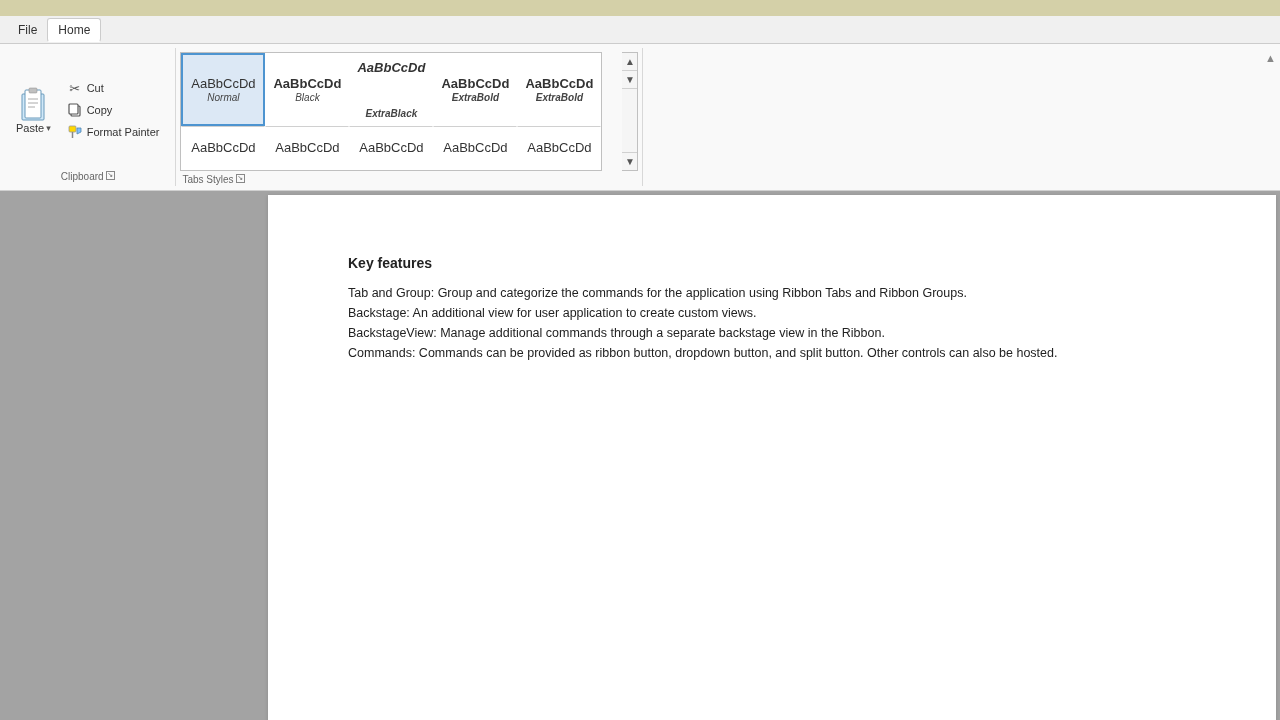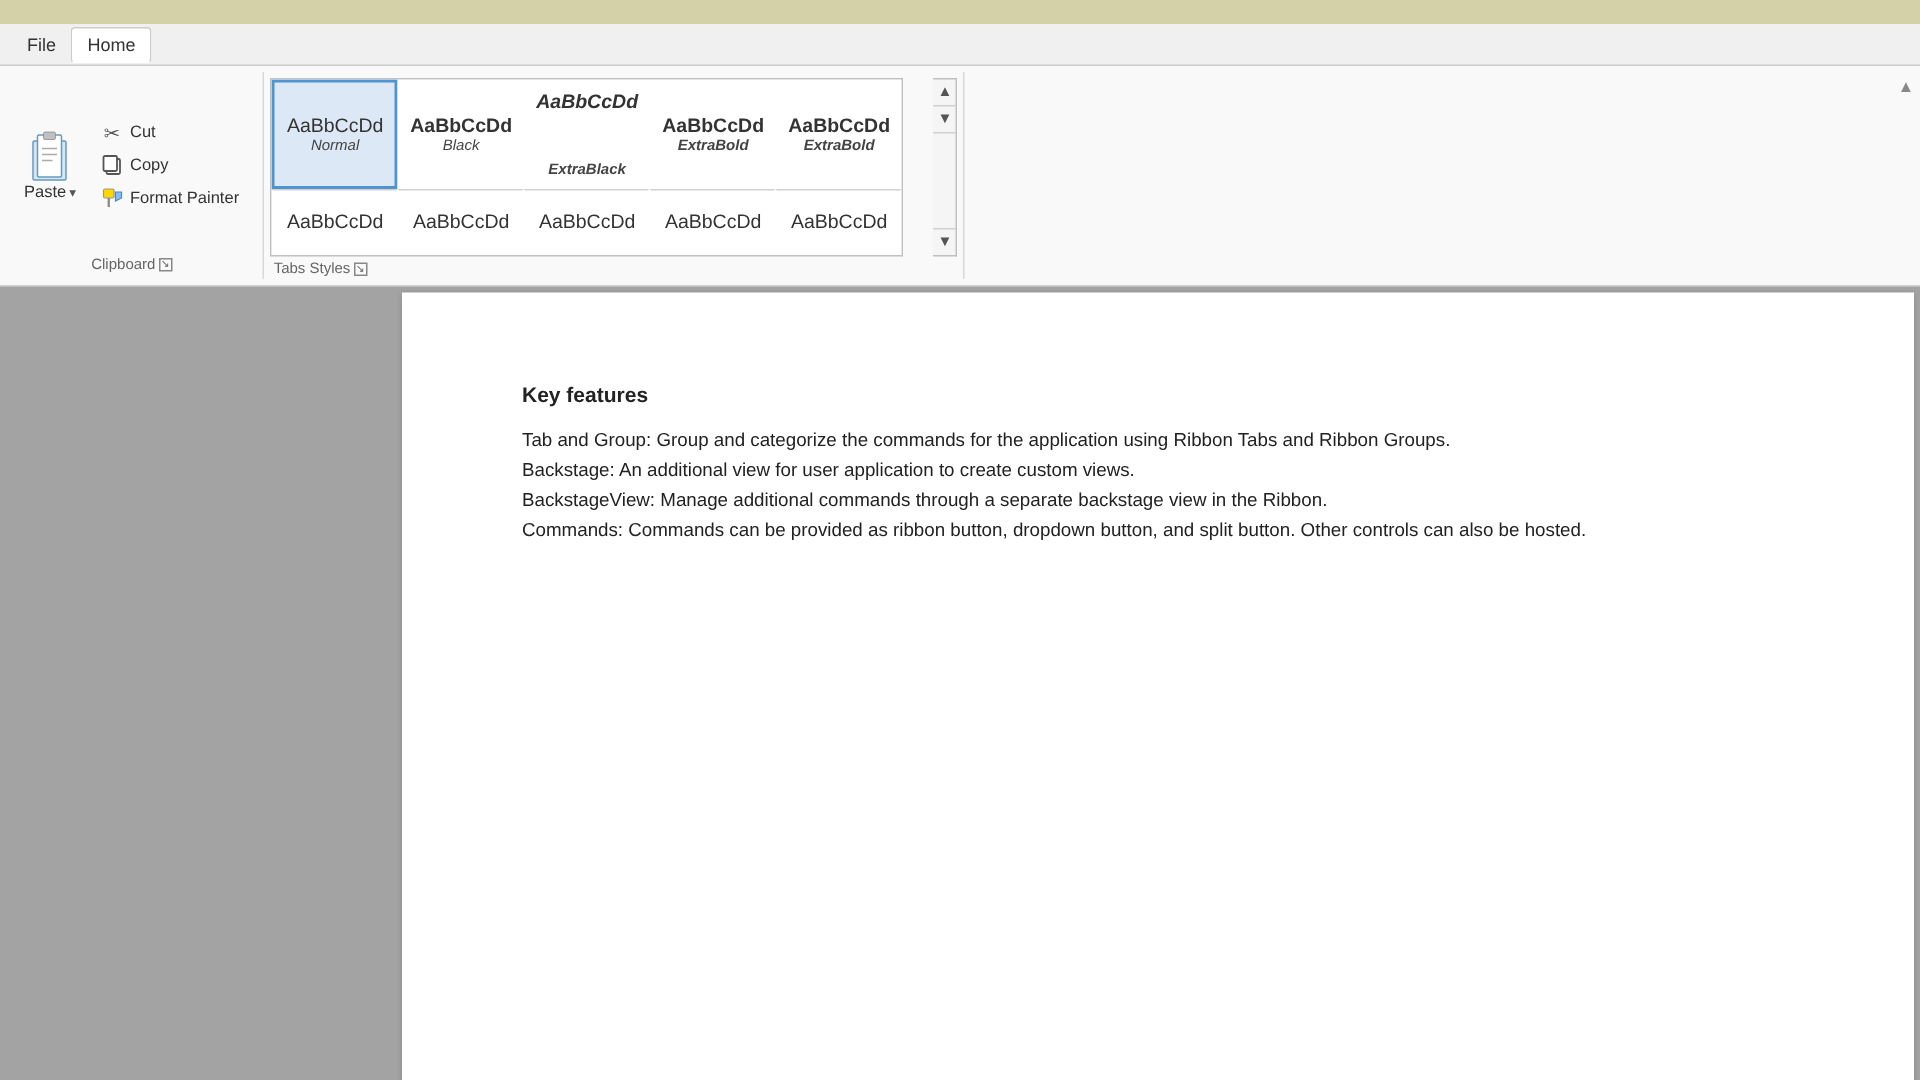--- a/index.html
+++ b/index.html
@@ -58,21 +58,21 @@
       display: flex;
       align-items: stretch;
       flex: 1;
     }
     .ribbon-group-label {
       font-size: 10px;
       color: #666;
       text-align: center;
       margin-top: 2px;
       display: flex;
-      align-items: center;
+      align-items: flex-start;
       justify-content: center;
       gap: 2px;
     }
     .group-expand-icon {
       width: 9px;
       height: 9px;
       border: 1px solid #888;
       display: inline-flex;
       align-items: center;
       justify-content: center;

